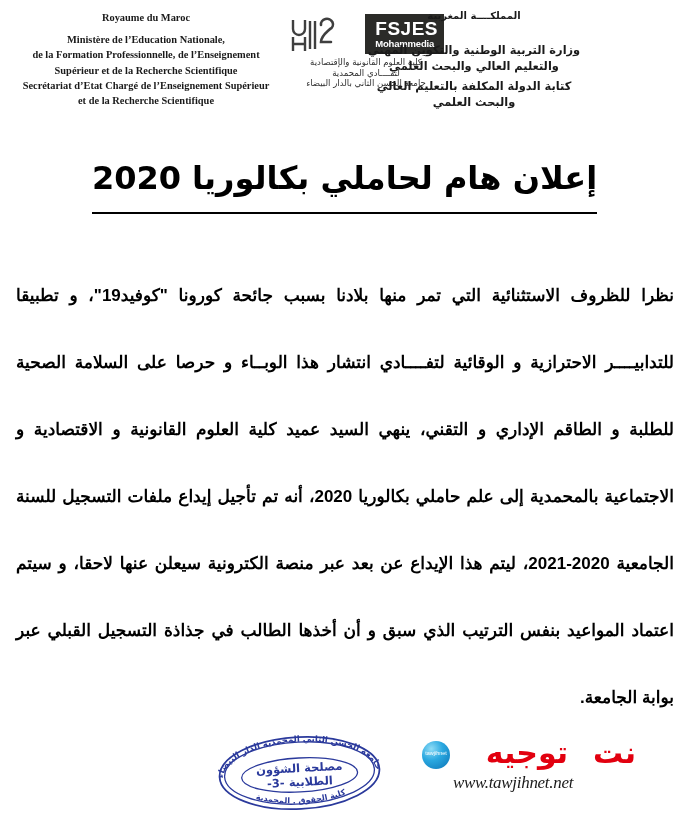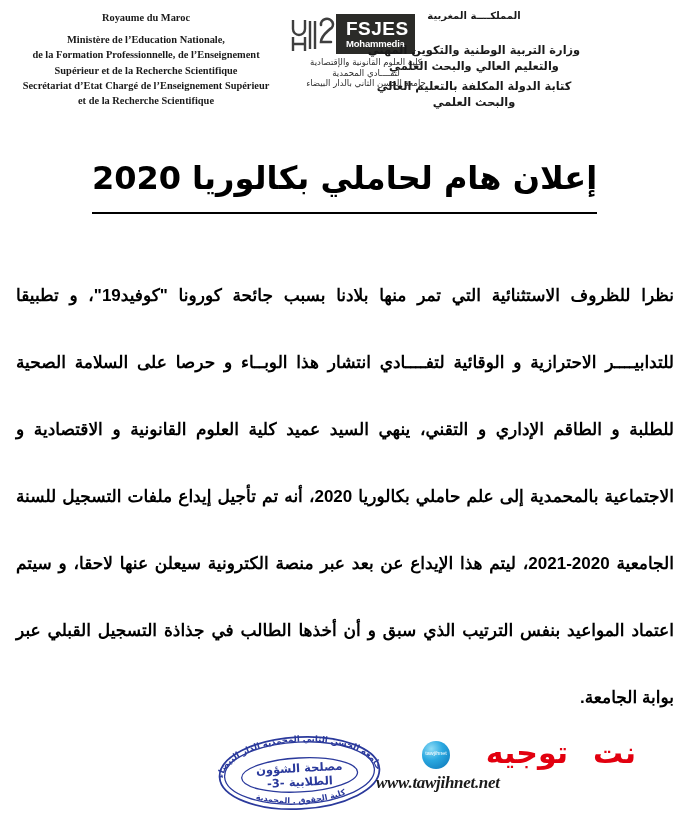--- a/index.html
+++ b/index.html
@@ -47,21 +47,21 @@
   .hdr-center {
     position: absolute;
     left: 288px;
     top: 14px;
     width: 156px;
     text-align: center;
   }
   .logo-mark {
     display: flex;
     align-items: stretch;
-    justify-content: flex-start;
+    justify-content: space-between;
     height: 40px;
     margin-bottom: 3px;
   }
   .logo-uh2 {
     display: flex;
     align-items: center;
     justify-content: center;
     width: 48px;
     position: relative;
     font-family: "Liberation Serif", serif;
@@ -231,26 +231,27 @@
     top: 11px;
     width: 28px;
     text-align: center;
     font-family: "Liberation Sans", sans-serif;
     font-size: 5.5px;
     color: #ffffff;
   }
   .wm-url {
     font-family: "Liberation Serif", serif;
     font-style: italic;
-    font-weight: bold;
+    font-weight: normal;
     font-size: 17px;
     color: #1a1a1a;
     margin-left: 16px;
     line-height: 20px;
     letter-spacing: -0.3px;
+    text-align: center;
   }
 </style>
 </head>
 <body>
 
 <div class="header">
 
   <div class="hdr-left">
     <div class="kingdom">Royaume du Maroc</div>
     <div class="min-line">Ministère de l’Education Nationale,</div>

